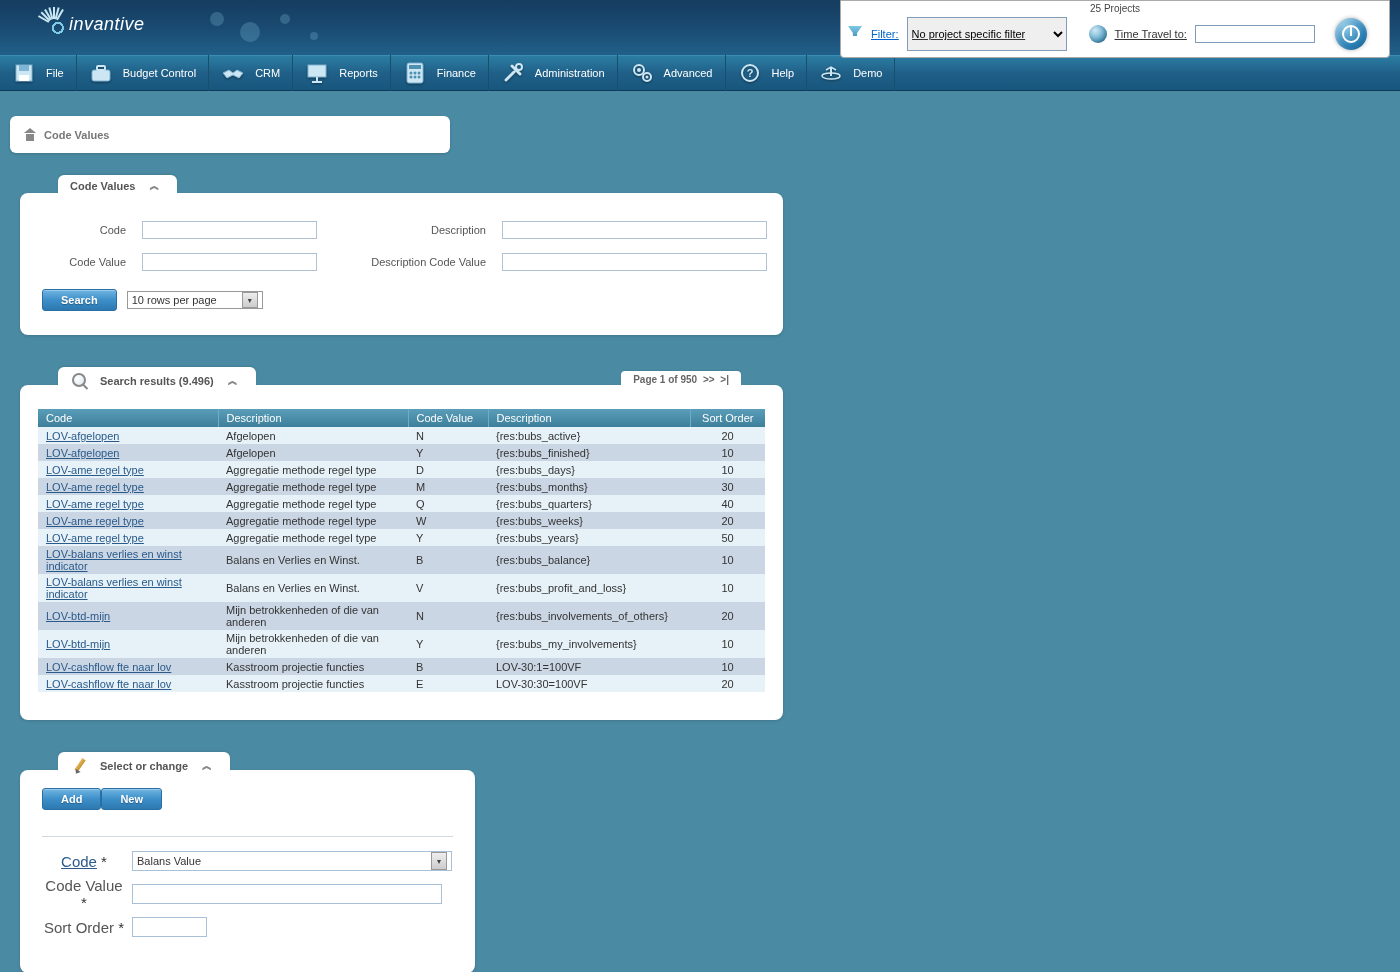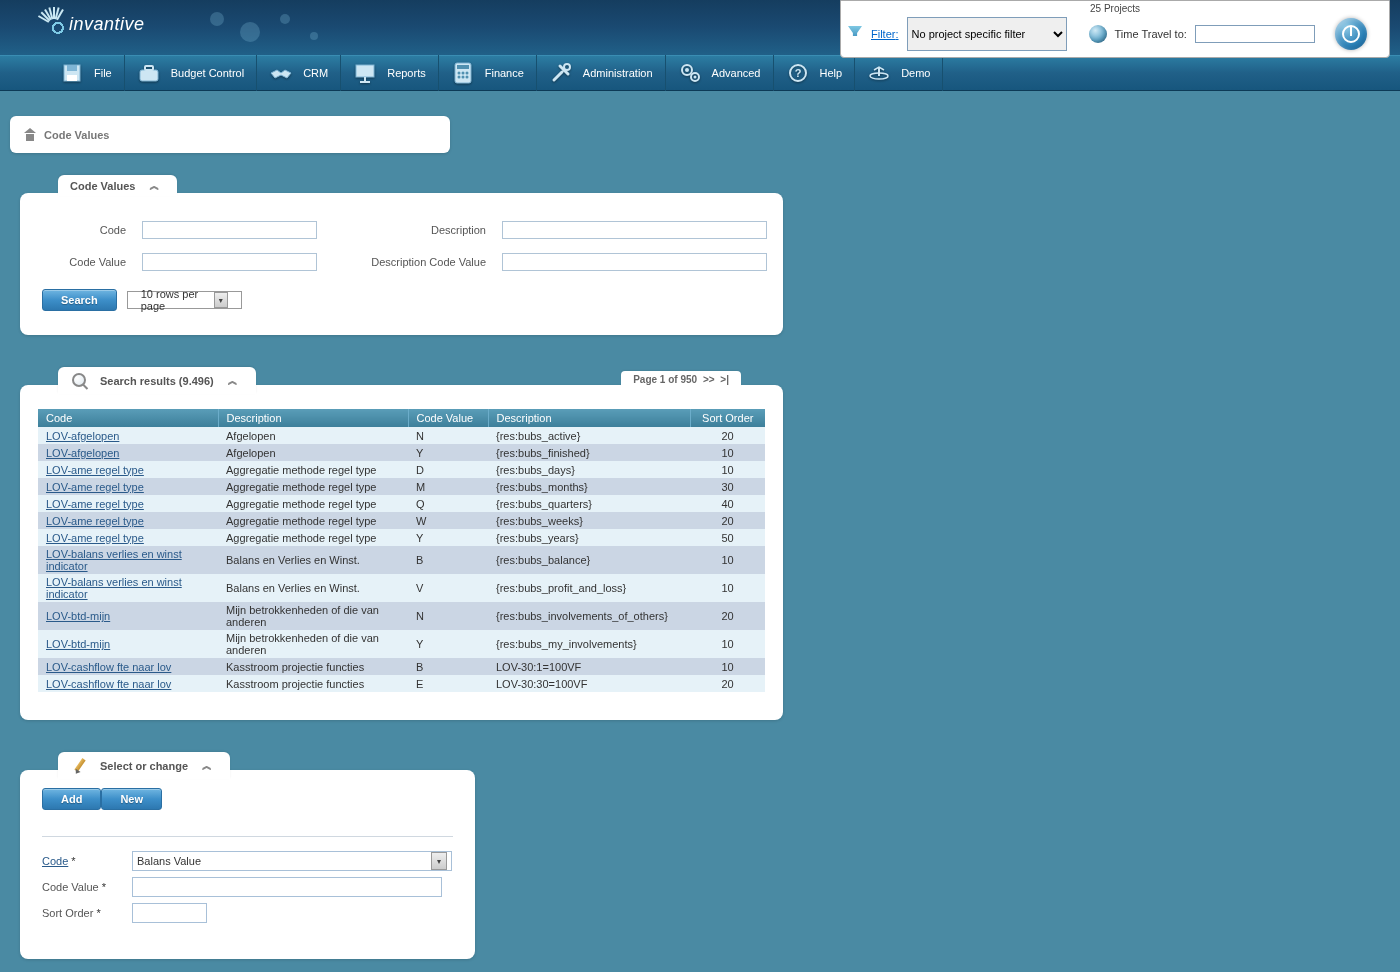--- a/index.html
+++ b/index.html
@@ -10,34 +10,34 @@
 .logo-burst { width:38px; height:38px; margin-right:-4px; position:relative; }
 .logo-burst::before { content:''; position:absolute; width:38px; height:38px; background:radial-gradient(circle at 60% 60%,transparent 4px,#7ecbe6 4px,#7ecbe6 6px,transparent 6px); border-radius:50%; }
 .logo-rays { position:absolute; width:38px; height:38px; }
 .logo-rays span { position:absolute; width:2px; height:12px; background:#cae8f3; top:2px; left:18px; transform-origin:1px 18px; }
 .logo-text { font-style:italic; letter-spacing:0.5px; }
 .dots-bg { position:absolute; left:200px; top:8px; width:140px; height:40px; }
 .dot { position:absolute; border-radius:50%; background:rgba(120,180,210,0.3); }
 
 .header-right { position:absolute; right:10px; top:0; width:550px; background:#fff; border:1px solid #aaa; border-radius:0 0 4px 4px; padding:2px 6px 6px; }
 .proj-count { font-size:10px; color:#444; text-align:center; margin-bottom:3px; }
-.filter-row { display:flex; align-items:center; gap:8px; }
+.filter-row { display:flex; align-items:center; gap:8px;text-decoration:underline; }
 .funnel-ico { width:16px; height:16px; position:relative; }
 .funnel-ico::before { content:''; position:absolute; width:14px; height:10px; background:linear-gradient(180deg,#7ec8e3,#4a9ac4); clip-path:polygon(0 0,100% 0,65% 70%,65% 100%,35% 100%,35% 70%); left:1px; }
 .filter-lbl { color:#06c; text-decoration:underline; font-size:11px; cursor:pointer; }
 .filter-lbl::after { content:':'; }
 select.fsel { font-size:11px; width:160px; border:1px solid #7f9db9; height:34px; }
 .globe-ico { width:18px; height:18px; border-radius:50%; background:radial-gradient(circle at 35% 30%,#cfe9f5,#5fa8cc 60%,#2d6a8e); box-shadow:inset -2px -2px 4px rgba(0,0,0,0.2); margin-left:14px; }
 .ttl { font-size:11px; color:#333; }
 input.tti { width:120px; height:18px; border:1px solid #7f9db9; font-size:11px; padding:0 3px; }
 .power-btn { width:32px; height:32px; border-radius:50%; background:radial-gradient(circle at 35% 30%,#8dc9e6,#2a7fb5 60%,#105080); margin-left:12px; display:flex; align-items:center; justify-content:center; box-shadow:0 0 4px rgba(0,0,0,0.3),inset 2px 2px 5px rgba(255,255,255,0.4); cursor:pointer; }
 .power-btn::before { content:''; width:14px; height:14px; border:2px solid #fff; border-radius:50%; position:relative; }
 .power-btn::after { content:''; position:absolute; width:2px; height:9px; background:#fff; margin-top:-6px; }
 
-.menubar { background:linear-gradient(180deg,#2c7da3 0%,#206088 50%,#17567d 100%); height:36px; display:flex; align-items:center; border-top:1px solid #3a8db3; border-bottom:1px solid #0d3a56;padding-left:48px; }
+.menubar { background:linear-gradient(180deg,#2c7da3 0%,#206088 50%,#17567d 100%); height:36px; display:flex; align-items:center; border-top:1px solid #3a8db3; border-bottom:1px solid #0d3a56; }
 .menu-item { display:flex; align-items:center; height:36px; padding:0 12px; border-right:1px solid #17506f; color:#fff; font-size:11px; cursor:pointer; gap:10px; }
 .mi-ico { width:24px; height:22px; display:flex; align-items:center; justify-content:center; }
 .mi-ico svg { filter:drop-shadow(0 1px 1px rgba(0,0,0,0.4)); }
 
 .content { padding:12px 0 0 10px;margin-top:13px; }
 .breadcrumb-card { background:#fff; border-radius:6px; width:440px; padding:12px 14px; box-shadow:0 1px 3px rgba(0,0,0,0.15); margin-bottom:40px; }
 .breadcrumb-card .home-ico { display:inline-block; width:12px; height:12px; position:relative; margin-right:5px; vertical-align:middle; }
 .breadcrumb-card .home-ico::before { content:''; position:absolute; bottom:0; left:2px; width:8px; height:7px; background:#888; }
 .breadcrumb-card .home-ico::after { content:''; position:absolute; top:-1px; left:0; width:0; height:0; border-left:6px solid transparent; border-right:6px solid transparent; border-bottom:5px solid #888; }
 .bc-text { color:#777; font-weight:bold; font-size:11px; vertical-align:middle; }
@@ -48,41 +48,41 @@
 .panel-tab-title { font-weight:bold; color:#555; font-size:11px; }
 .collapse-arr { font-size:10px; color:#888; cursor:pointer; margin-left:4px; font-weight:bold; }
 .panel-body { padding:28px 22px 24px; }
 
 .search-form { display:grid; grid-template-columns:90px 180px 160px 275px; row-gap:14px; column-gap:10px; align-items:center; margin-bottom:18px; }
 .fld-label { text-align:right; color:#555; font-size:11px; padding-right:6px; }
 .fld-input { border:1px solid #b0c4d6; height:18px; width:175px; font-size:11px; padding:0 3px; }
 .fld-input.wide { width:265px; }
 .search-actions { display:flex; align-items:center; gap:10px; }
 .btn { background:linear-gradient(180deg,#6fb5e1 0%,#3d8fc9 50%,#2d78b0 100%); border:1px solid #2a6fa3; color:#fff; font-size:11px; font-weight:bold; padding:4px 18px; border-radius:3px; cursor:pointer; text-shadow:0 1px 1px rgba(0,0,0,0.3); box-shadow:inset 0 1px 0 rgba(255,255,255,0.3); }
-.rows-select-box { border:1px solid #999; background:#fff; padding:1px 13px; font-size:11px; height:18px; display:flex; align-items:center; width:115px; justify-content:space-between; }
+.rows-select-box { border:1px solid #999; background:#fff; padding:1px 4px; font-size:11px; height:18px; display:flex; align-items:center; width:136px; justify-content:space-between; }
 .dd-arrow { width:16px; height:16px; background:linear-gradient(180deg,#eee,#ccc); border:1px solid #999; display:flex; align-items:center; justify-content:center; font-size:8px; color:#444; }
 
 .results-panel .panel-body { padding:24px 18px 28px; }
 .pager { position:absolute; right:42px; top:-14px; background:#fff; border-radius:4px 4px 0 0; padding:3px 12px; font-size:10px; color:#666; font-weight:bold; box-shadow:0 -1px 2px rgba(0,0,0,0.06); }
 .pager a { color:#666; text-decoration:none; margin-left:3px; }
 table.results { width:100%; border-collapse:collapse; font-size:11px; }
 table.results thead th { background:linear-gradient(180deg,#5a9db8 0%,#3d7f9a 100%); color:#fff; font-weight:normal; text-align:left; padding:3px 8px; border-right:1px solid #6cadca; height:18px; }
 table.results thead th:last-child { border-right:none; text-align:center; }
 table.results tbody tr:nth-child(even) { background:#cbd6e4; }
 table.results tbody tr:nth-child(odd) { background:#e6f2f8; }
 table.results tbody td { padding:2px 8px; height:17px; color:#333; }
 table.results tbody td:first-child a { color:#2a5a8a; text-decoration:underline; cursor:pointer; }
 table.results tbody td.so { text-align:center; }
 
 .create-panel { width:455px; }
 .create-panel .panel-body { padding:18px 22px 30px; }
 .create-actions { display:flex; margin-bottom:14px; padding-bottom:12px; }
 .divider { border-top:1px solid #d0d8e0; margin-bottom:14px; }
 .form-row { display:flex; align-items:center; margin-bottom:6px; }
-.form-row label { width:90px; text-align:left; color:#555; font-size:11px; padding-right:6px; }
+.form-row label { width:90px; text-align:center; color:#555; font-size:15px; padding-right:6px; }
 .form-row .req { color:#333; }
 .form-row label a { color:#2a5a8a; text-decoration:underline; }
 .form-row input,.form-row .sel { border:1px solid #a8c0d8; height:20px; font-size:11px; padding:0 4px; }
 .sel { display:flex; align-items:center; justify-content:space-between; width:320px; background:#fff; padding-right:0; }
 .sel .dd-arrow { height:18px; }
 .inp-m { width:310px; }
 .inp-s { width:75px; }
 .mag-ico { width:20px; height:20px; position:relative; }
 .mag-ico::before { content:''; position:absolute; width:10px; height:10px; border:2px solid #888; border-radius:50%; left:2px; top:2px; background:radial-gradient(circle at 30% 30%,rgba(255,255,255,0.8),rgba(150,180,200,0.3)); }
 .mag-ico::after { content:''; position:absolute; width:2px; height:7px; background:#888; transform:rotate(-45deg); left:14px; top:12px; }

